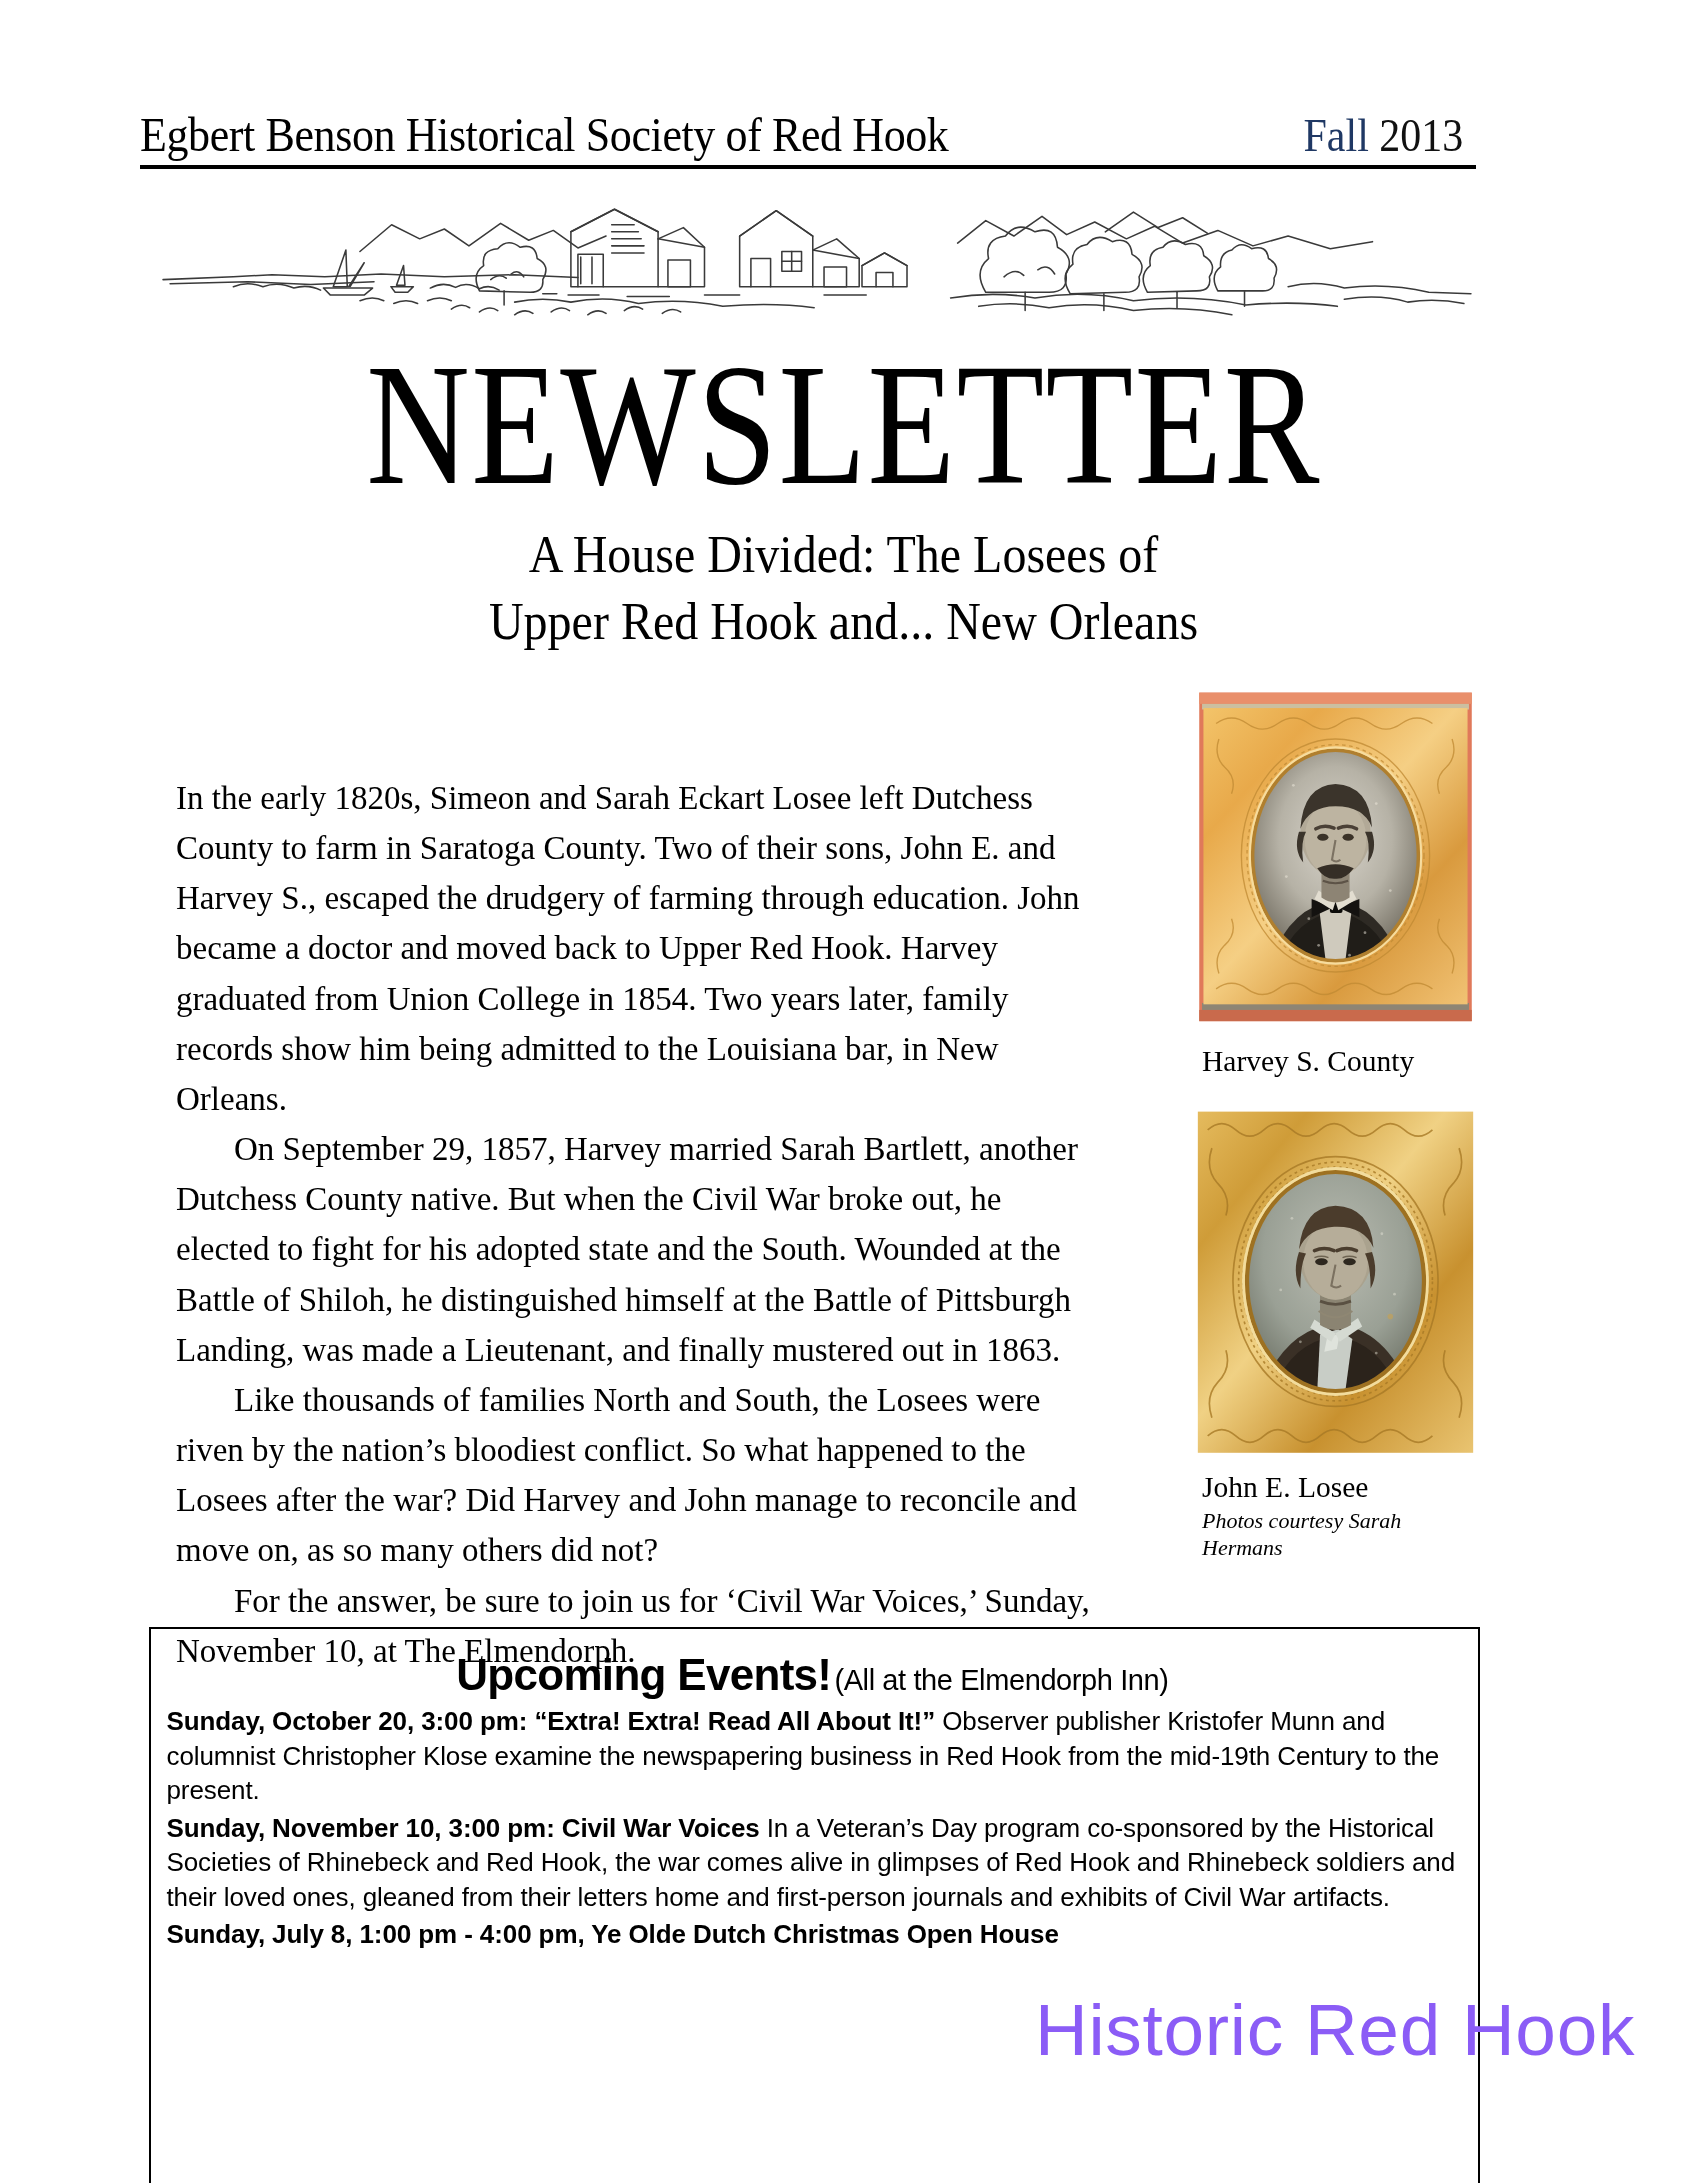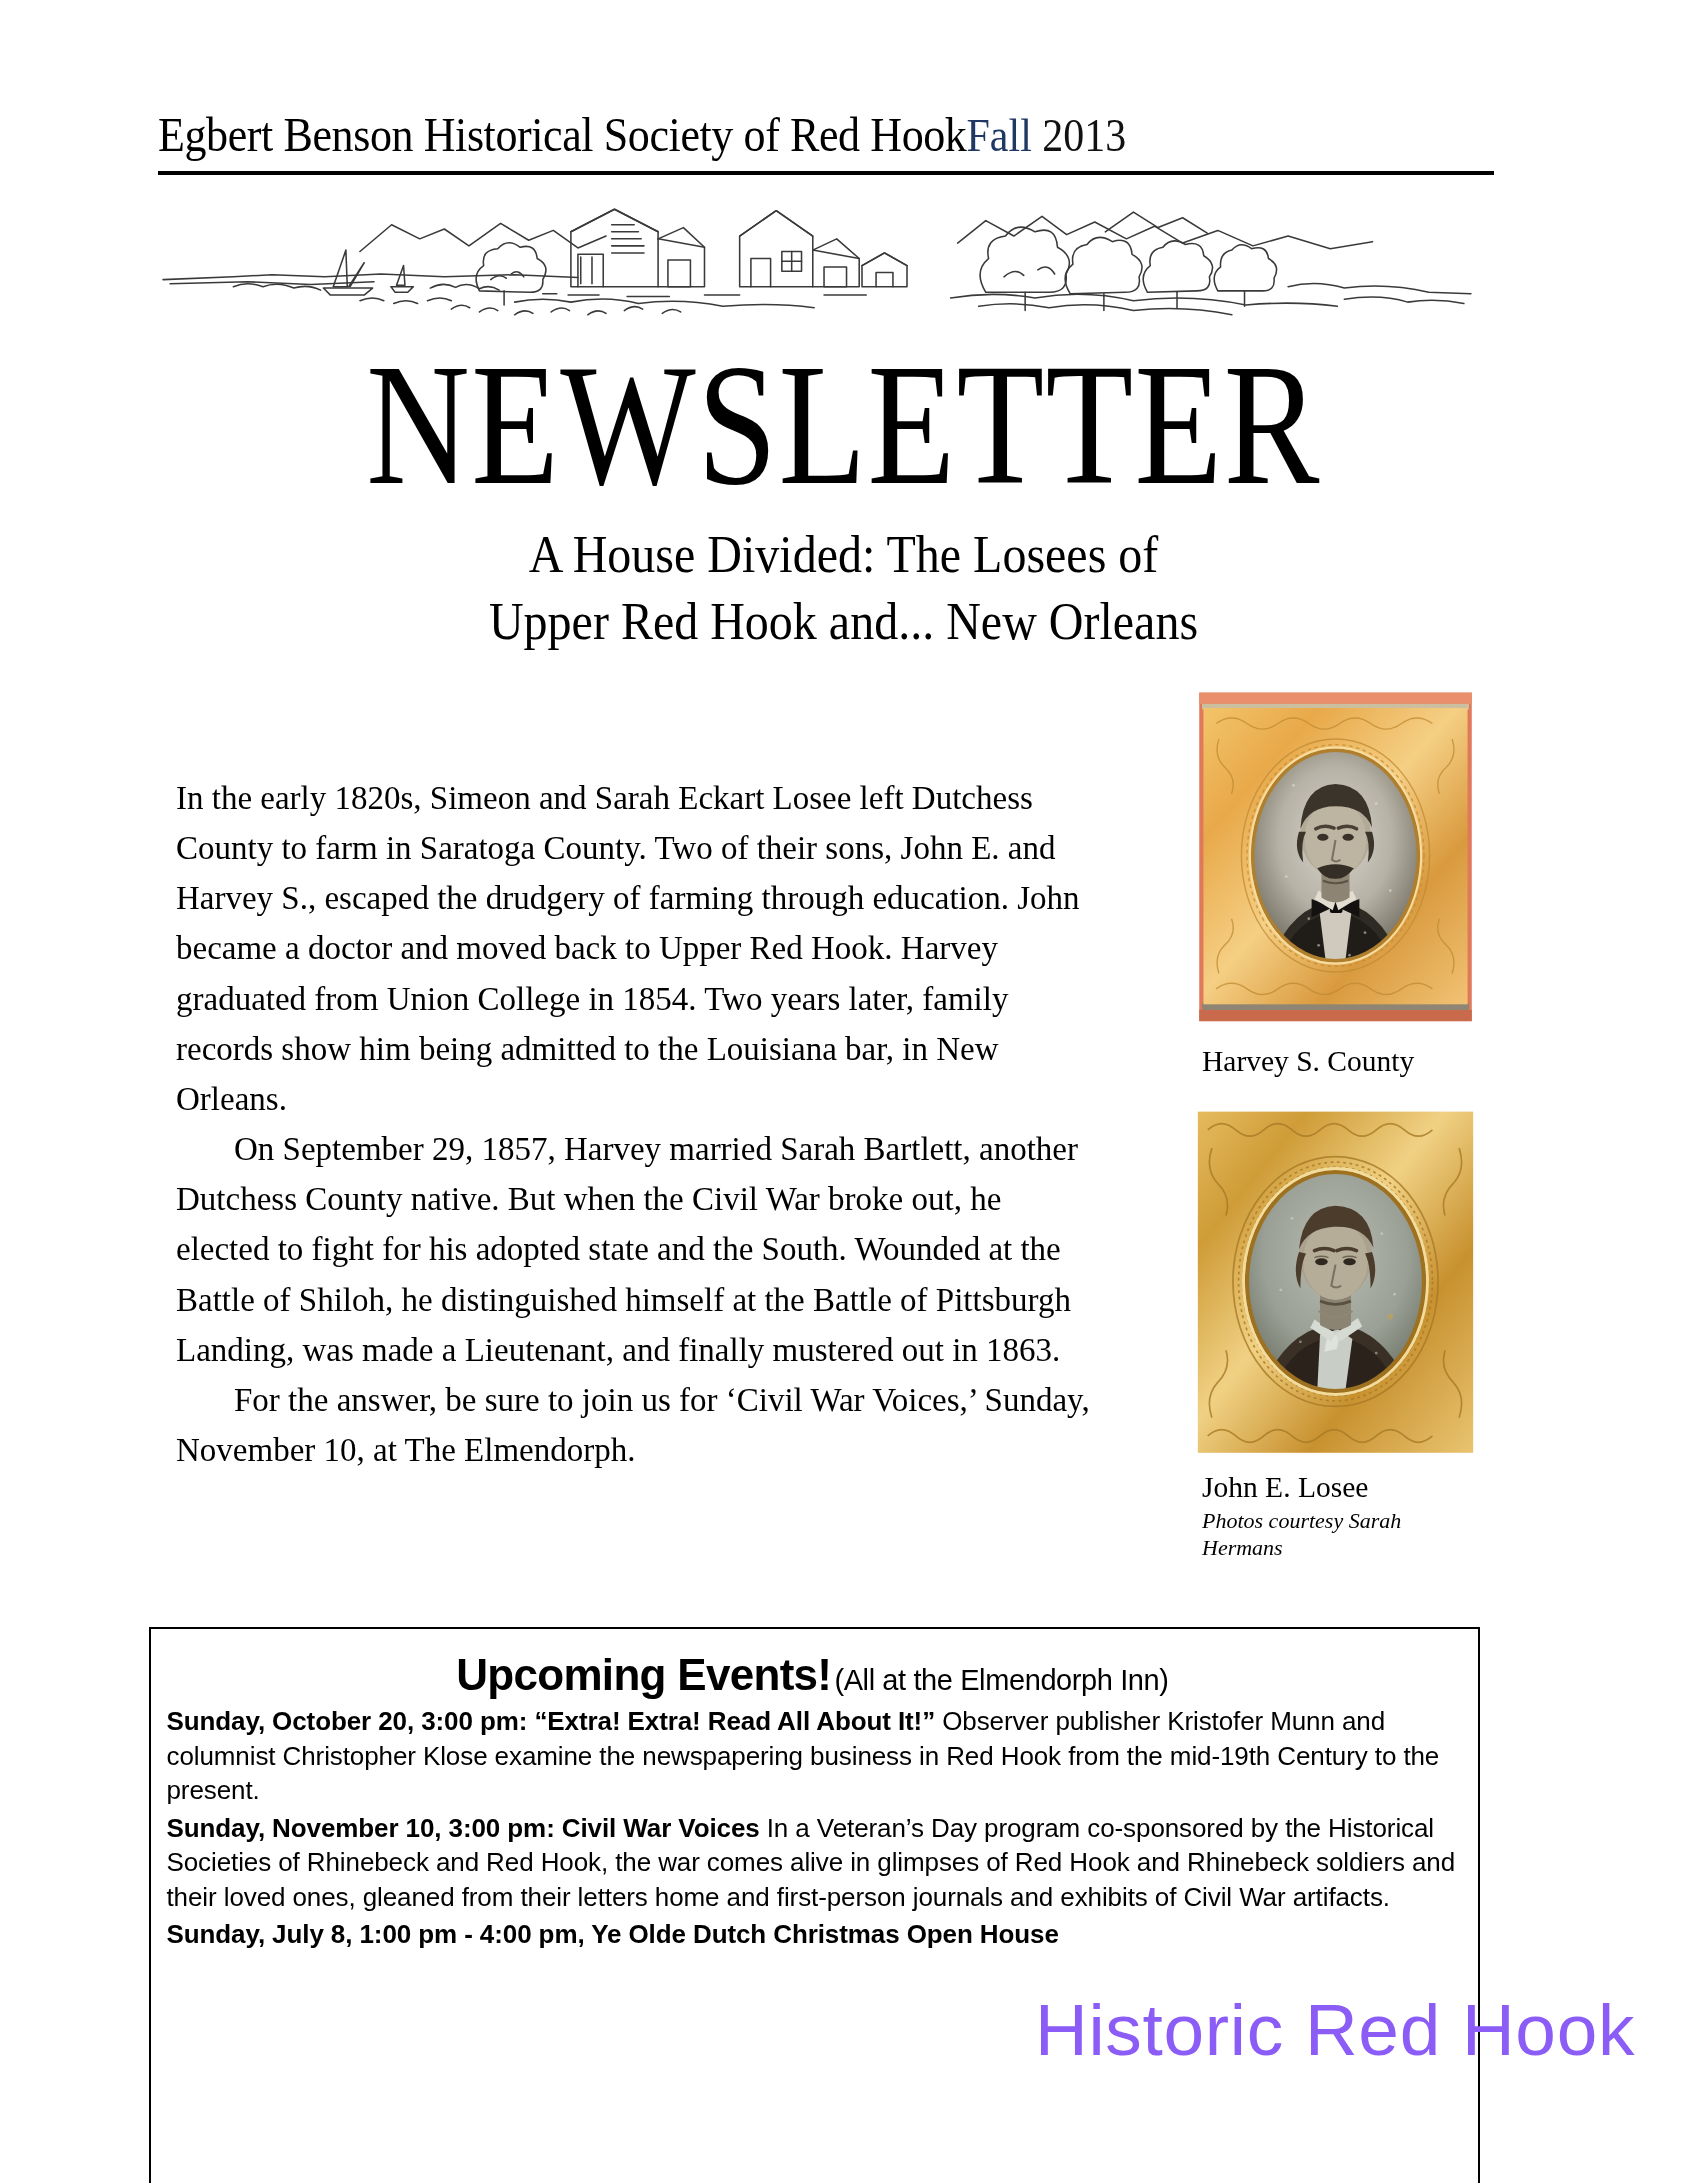--- a/index.html
+++ b/index.html
@@ -12,27 +12,28 @@
     height: 2183px;
     position: relative;
     overflow: hidden;
     font-family: "Liberation Serif", serif;
     color: #000000;
   }
 
   
   .masthead {
     position: absolute;
-    left: 158px;
+    left: 140px;
     top: 112px;
     width: 1336px;
     display: flex;
     align-items: baseline;
+    justify-content: space-between;
     border-bottom: 4.9px solid #000;
-    padding-bottom: 8px;
+    padding-bottom: 2px;
   }
   .masthead-title {
     font-family: "Liberation Serif", serif;
     font-size: 44px;
     letter-spacing: -0.4px;
     white-space: nowrap;
     transform: scaleY(1.12);
     transform-origin: left bottom;
   }
   .masthead-issue {
@@ -259,20 +260,21 @@
 
 <div class="newsletter-word">NEWSLETTER</div>
 <div class="article-headline">
   <div>A House Divided: The Losees of</div>
   <div>Upper Red Hook and... New Orleans</div>
 </div>
 
 <div class="article-body">
   <p>In the early 1820s, Simeon and Sarah Eckart Losee left Dutchess County to farm in Saratoga County. Two of their sons, John E. and Harvey S., escaped the drudgery of farming through education. John became a doctor and moved back to Upper Red Hook. Harvey graduated from Union College in 1854. Two years later, family records show him being admitted to the Louisiana bar, in New Orleans.</p>
   <p>On September 29, 1857, Harvey married Sarah Bartlett, another Dutchess County native. But when the Civil War broke out, he elected to fight for his adopted state and the South. Wounded at the Battle of Shiloh, he distinguished himself at the Battle of Pittsburgh Landing, was made a Lieutenant, and finally mustered out in 1863.</p>
+  <p>Like thousands of families North and South, the Losees were riven by the nation’s bloodiest conflict. So what happened to the Losees after the war? Did Harvey and John manage to reconcile and move on, as so many others did not?</p>
   <p>For the answer, be sure to join us for ‘Civil War Voices,’ Sunday, November 10, at The Elmendorph.</p>
 </div>
 
 <div class="photo-column">
 
   <div>
     <div class="photo-frame">
       <svg viewBox="0 0 420 500" preserveAspectRatio="none" aria-hidden="true">
         <defs>
           <radialGradient id="hFace" cx="50%" cy="42%" r="62%">

